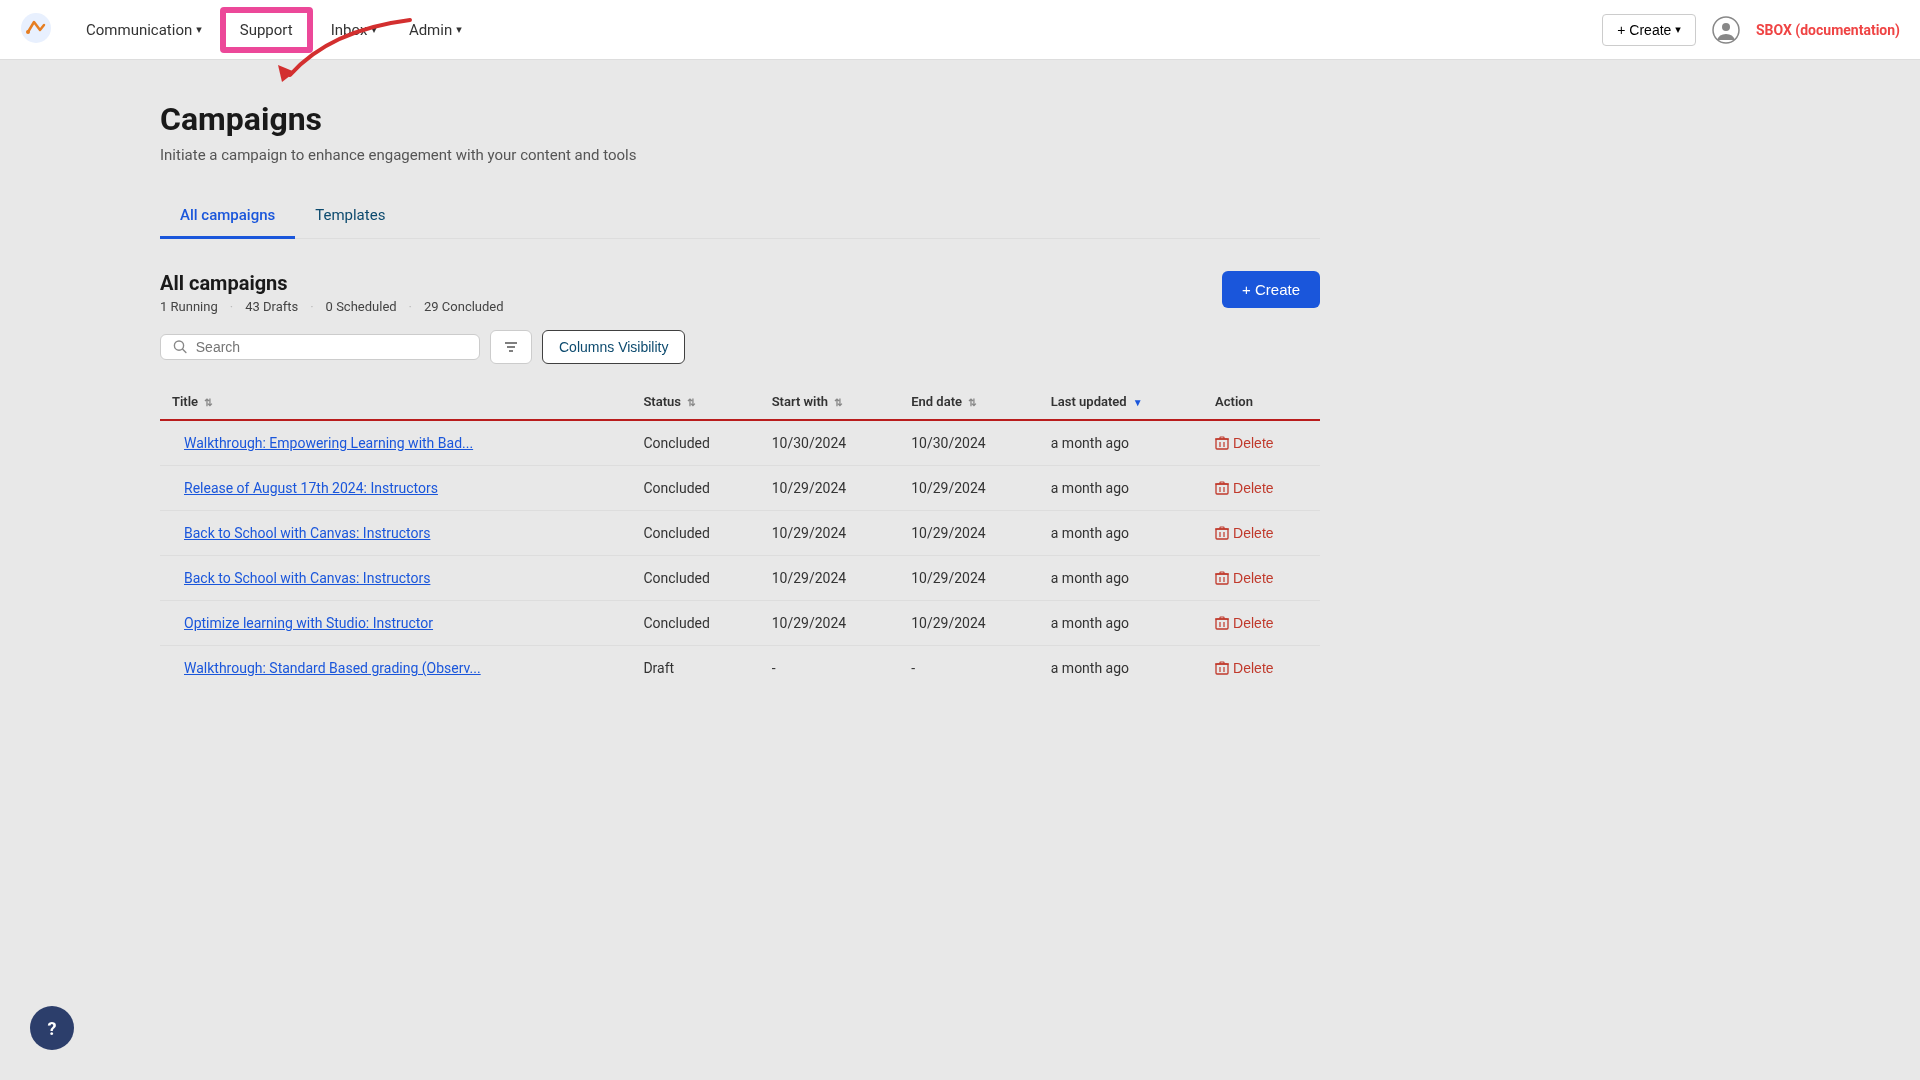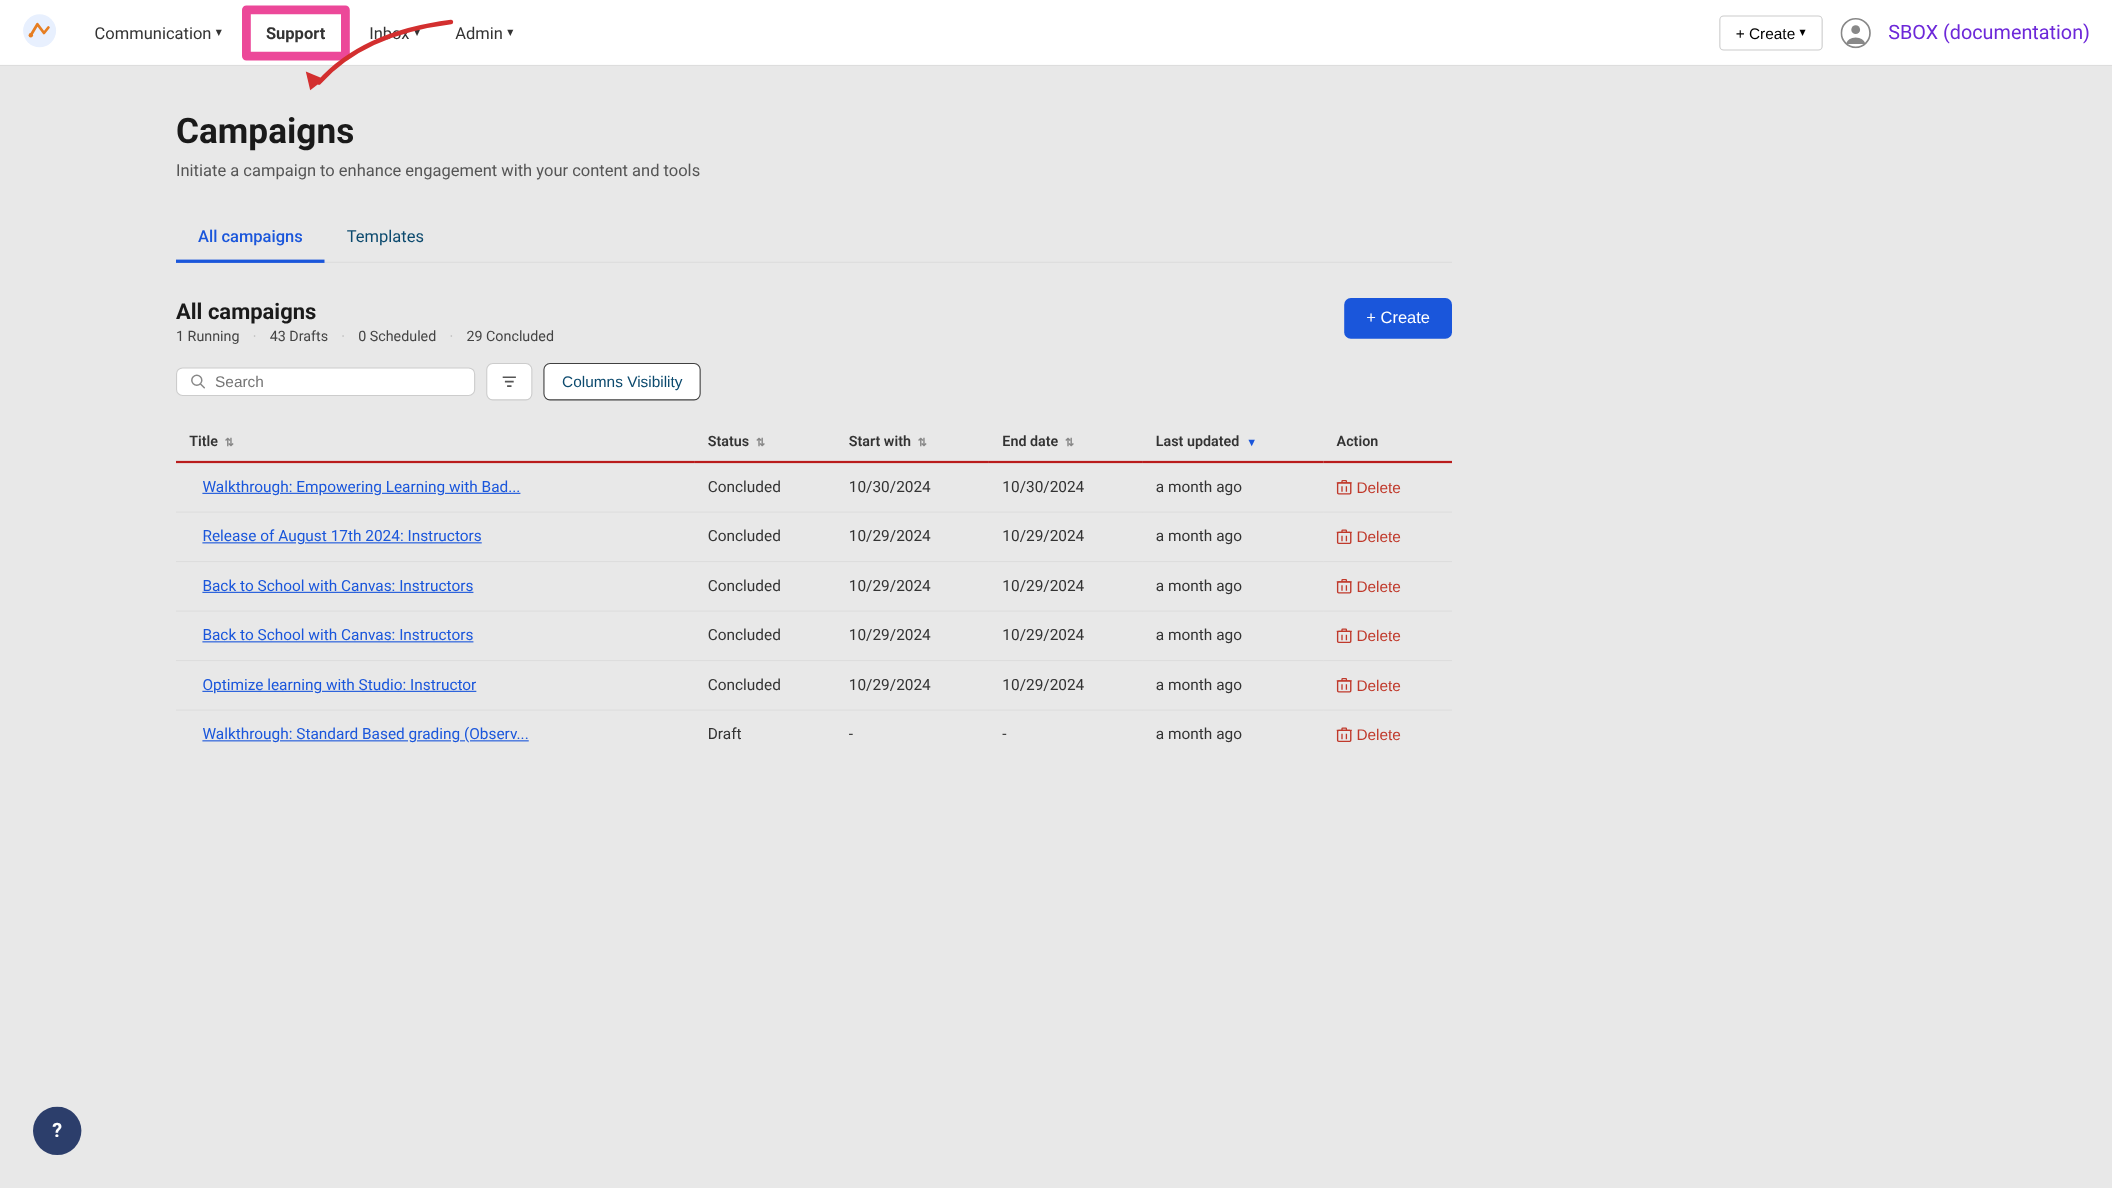--- a/index.html
+++ b/index.html
@@ -38,22 +38,22 @@
       font-size: 15px;
       color: #333;
       cursor: pointer;
       display: flex;
       align-items: center;
       gap: 4px;
       border-radius: 4px;
       white-space: nowrap;
     }
     .nav-item.active-nav {
-      border: 8px solid #ec4899;
-      font-weight: 700;
+      border: 6px solid #ec4899;
+      font-weight: 400;
     }
     .nav-right {
       display: flex;
       align-items: center;
       gap: 16px;
       margin-left: auto;
     }
     .nav-create-btn {
       background: #fff;
       border: 1px solid #ccc;
@@ -64,23 +64,23 @@
       display: flex;
       align-items: center;
       gap: 4px;
     }
     .nav-user-icon {
       width: 28px;
       height: 28px;
       cursor: pointer;
     }
     .nav-sbox {
-      font-size: 18px;
-      color: #6d28d9;
-      font-weight: 400;
+      font-size: 14px;
+      color: #ef4444;
+      font-weight: 700;
     }
 
     
     .main-content {
       padding: 40px 80px 40px 160px;
       max-width: 1400px;
     }
 
     .page-title {
       font-size: 32px;
@@ -159,21 +159,21 @@
       margin-bottom: 20px;
     }
     .search-box {
       display: flex;
       align-items: center;
       border: 1px solid #ccc;
       border-radius: 6px;
       padding: 4px 12px;
       background: #fff;
       gap: 8px;
-      width: 272px;
+      width: 320px;
     }
     .search-box input {
       border: none;
       outline: none;
       font-size: 14px;
       width: 100%;
       background: transparent;
       color: #666;
     }
     .filter-btn {

